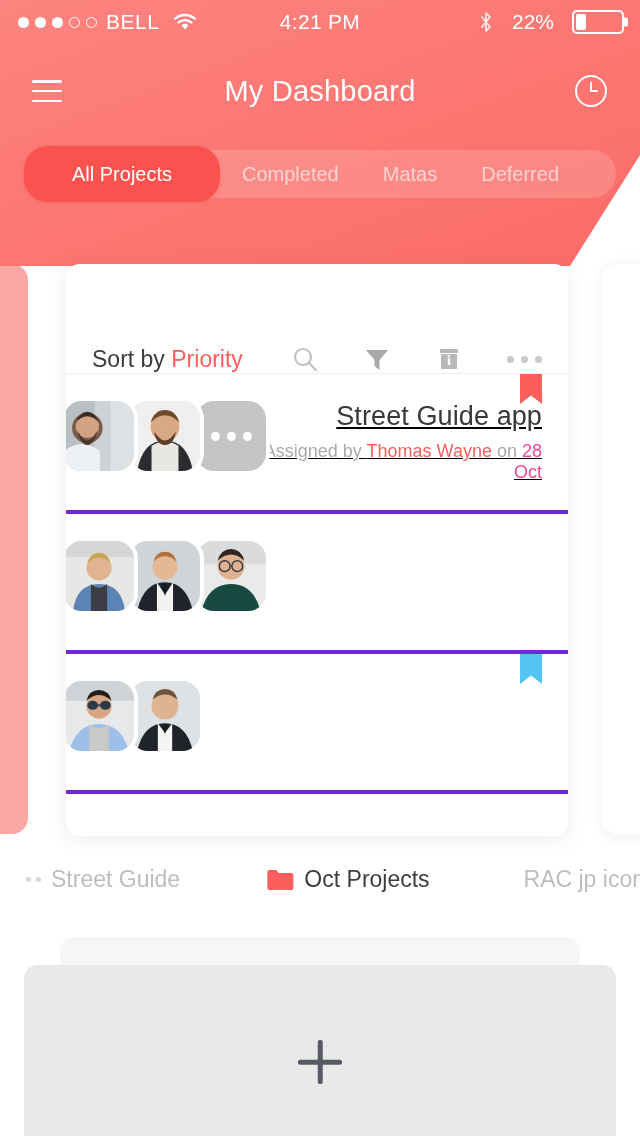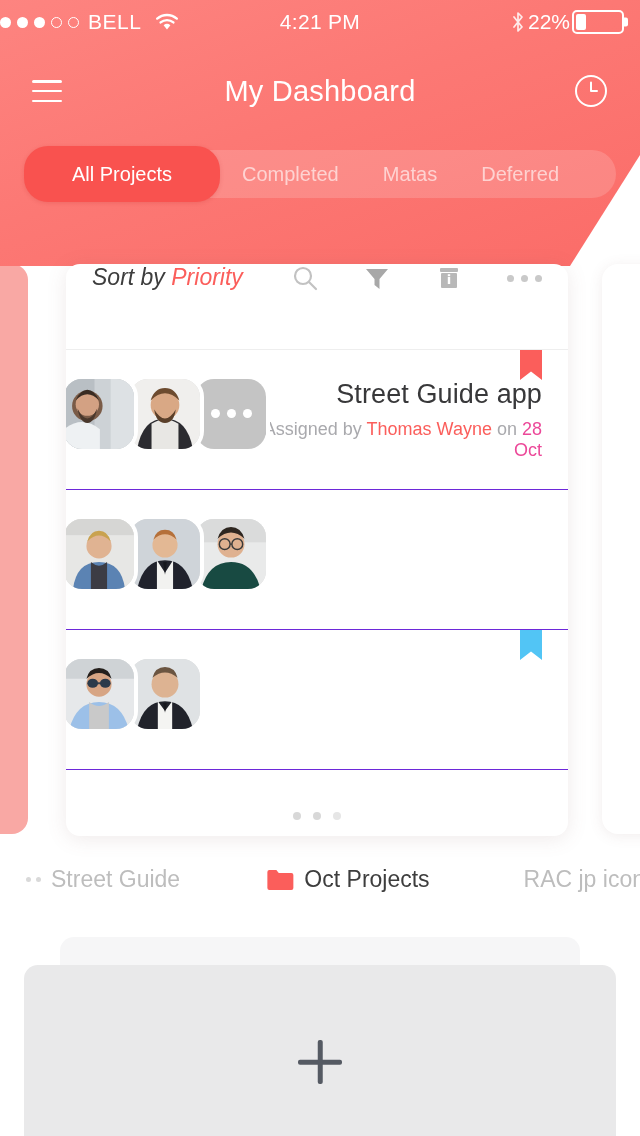--- a/index.html
+++ b/index.html
@@ -21,32 +21,32 @@
     -webkit-clip-path: polygon(0 0, 640px 0, 640px 155px, 570px 266px, 0 266px);
     clip-path: polygon(0 0, 640px 0, 640px 155px, 570px 266px, 0 266px);
     z-index:5;
   }
 
   
   .statusbar {
     position:absolute; left:0; top:0; width:640px; height:44px;
     display:flex; align-items:center; color:#fff; z-index:12;
   }
-  .sb-left { display:flex; align-items:center; gap:9px; }
+  .sb-left { display:flex; align-items:center; gap:9px; padding-left:18px; }
   .sig-dots { display:flex; gap:6px; align-items:center; }
   .sig-dot { width:11px; height:11px; border-radius:50%; background:#fff; }
   .sig-dot.off { background:transparent; border:1.6px solid #fff; width:11px; height:11px; }
   .carrier { font-size:21px; letter-spacing:0.5px; font-weight:400; }
   .wifi-ic { width:26px; height:20px; position:relative; margin-left:4px; }
   .sb-center {
     position:absolute; left:0; right:0; text-align:center;
     font-size:21px; font-weight:400; letter-spacing:0.3px;
   }
   .sb-right {
-    margin-left:auto; display:flex; align-items:center; gap:2px; padding-right:16px;
+    margin-left:auto; display:flex; align-items:center; gap:18px; padding-right:16px;
   }
   .bt-ic { width:16px; height:22px; opacity:.85; }
   .batt-pct { font-size:21px; }
   .batt {
     width:52px; height:24px; border:2px solid #fff; border-radius:5px;
     position:relative; display:flex; align-items:center; padding:2px;
   }
   .batt::after {
     content:""; position:absolute; right:-6px; top:50%; transform:translateY(-50%);
     width:4px; height:9px; background:#fff; border-radius:0 2px 2px 0;
@@ -97,35 +97,34 @@
   }
   .card {
     position:absolute; left:66px; top:264px; width:502px; height:572px;
     background:#ffffff; border-radius:14px; z-index:8;
     box-shadow:0 3px 20px rgba(130,90,90,0.13);
     overflow:hidden;
   }
 
   
   .card-toolbar {
-    height:86px; display:flex; align-items:flex-start; padding:0 26px;
+    height:110px; display:flex; align-items:flex-end; padding:0 26px;
     border-bottom:1px solid #eeeeee;
-    font-style:italic;
   }
   .sortby { font-size:23px; color:#3d3d3d; white-space:nowrap; }
   .sortby .accent { color:#fb5e5b; }
   .tool-icons { margin-left:auto; display:flex; align-items:center; gap:44px; }
   .tool-ic { width:28px; height:28px; cursor:pointer; display:block; }
   .dots3 { display:flex; gap:7px; align-items:center; cursor:pointer; }
   .dots3 i { width:7px; height:7px; border-radius:50%; background:#c9c9c9; display:block; }
 
   
   .prow {
     position:relative; height:140px; padding:0 0 0 0;
-    border-bottom:1px solid #6d28d9; display:flex; align-items:center;
+    border-bottom:4px solid #6d28d9; display:flex; align-items:center;text-decoration:underline;
   }
   .prow:last-of-type { border-bottom:1px solid #efefef; }
   .avatars { position:relative; width:190px; height:90px; margin-left:-2px; flex:0 0 auto; }
   .av {
     position:absolute; top:0; width:78px; height:78px; border-radius:22px;
     border:4px solid #fff; overflow:hidden; background:#ddd;
   }
   .av.a1 { left:-4px; z-index:3; }
   .av.a2 { left:62px; z-index:2; }
   .av.a3 { left:128px; z-index:1; }

